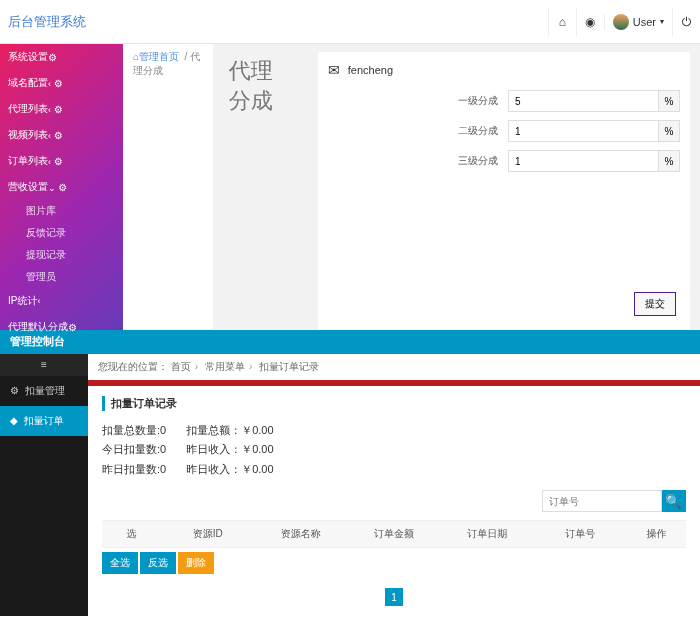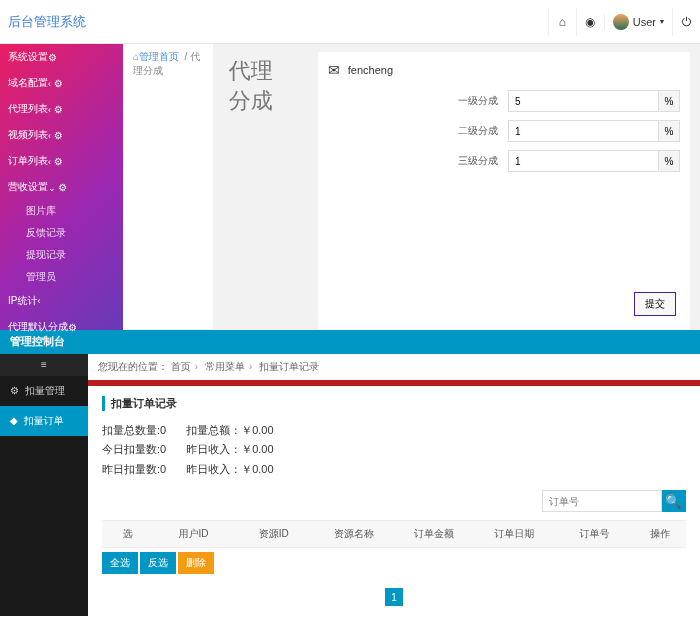--- a/index.html
+++ b/index.html
@@ -200,21 +200,20 @@
           </div>
         </div>
         <div class="search-row">
           <input class="search-input" placeholder="订单号" style="">
           <button class="search-btn">
               <span>🔍</span>
             </button>
         </div>
         <div class="table-head">
           <div class="th sm">选</div>
-          <div class="th">用户ID</div>
           <div class="th">资源ID</div>
           <div class="th">资源名称</div>
           <div class="th">订单金额</div>
           <div class="th">订单日期</div>
           <div class="th">订单号</div>
           <div class="th sm">操作</div>
         </div>
         <div class="action-btns">
           <button class="abtn blue">全选</button>
           <button class="abtn blue">反选</button>

